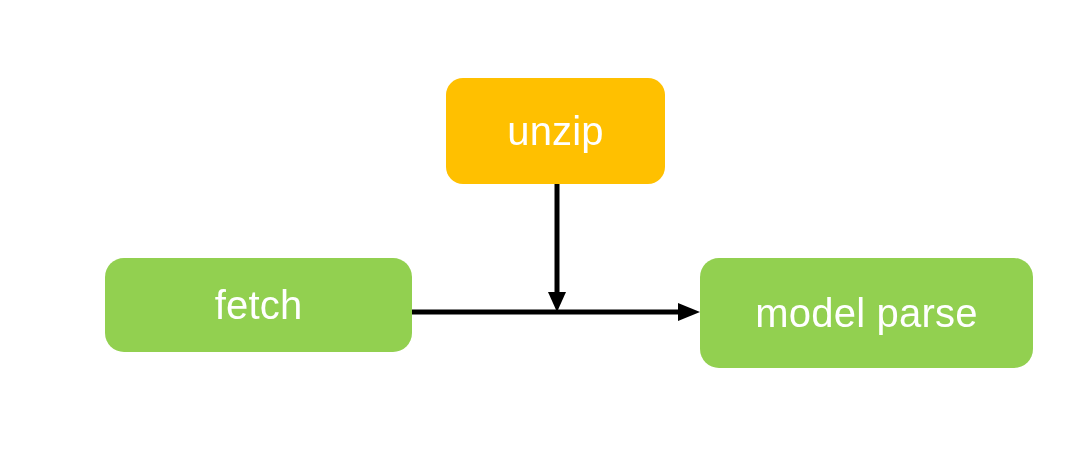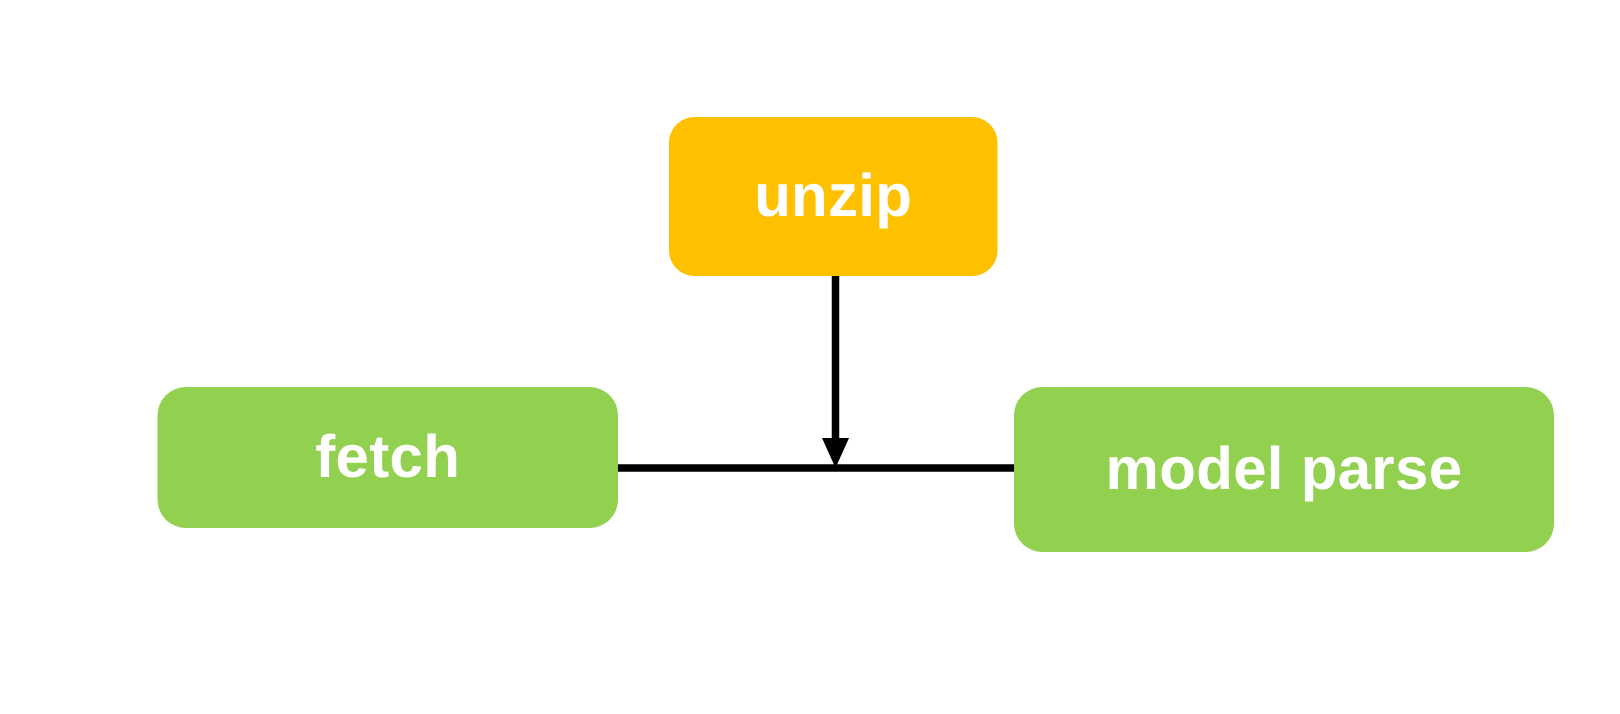--- a/index.html
+++ b/index.html
@@ -18,21 +18,21 @@
     overflow: hidden;
   }
   .node {
     position: absolute;
     display: flex;
     align-items: center;
     justify-content: center;
     box-sizing: border-box;
     color: #ffffff;
     font-family: "Liberation Sans", sans-serif;
-    font-weight: 700;
+    font-weight: 400;
     letter-spacing: 0.2px;
     white-space: nowrap;
     user-select: none;
   }
   .node-label {
     display: block;
     line-height: 1;
   }
   #node-unzip {
     left: 446px;
@@ -46,23 +46,23 @@
   #node-fetch {
     left: 105px;
     top: 258px;
     width: 307px;
     height: 94px;
     border-radius: 19px;
     background: #92D050;
     font-size: 40px;
   }
   #node-model-parse {
-    left: 676px;
+    left: 700px;
     top: 258px;
-    width: 360px;
+    width: 333px;
     height: 110px;
     border-radius: 19px;
     background: #92D050;
     font-size: 40px;
   }
   #edge-layer {
     position: absolute;
     left: 0;
     top: 0;
     width: 1080px;

